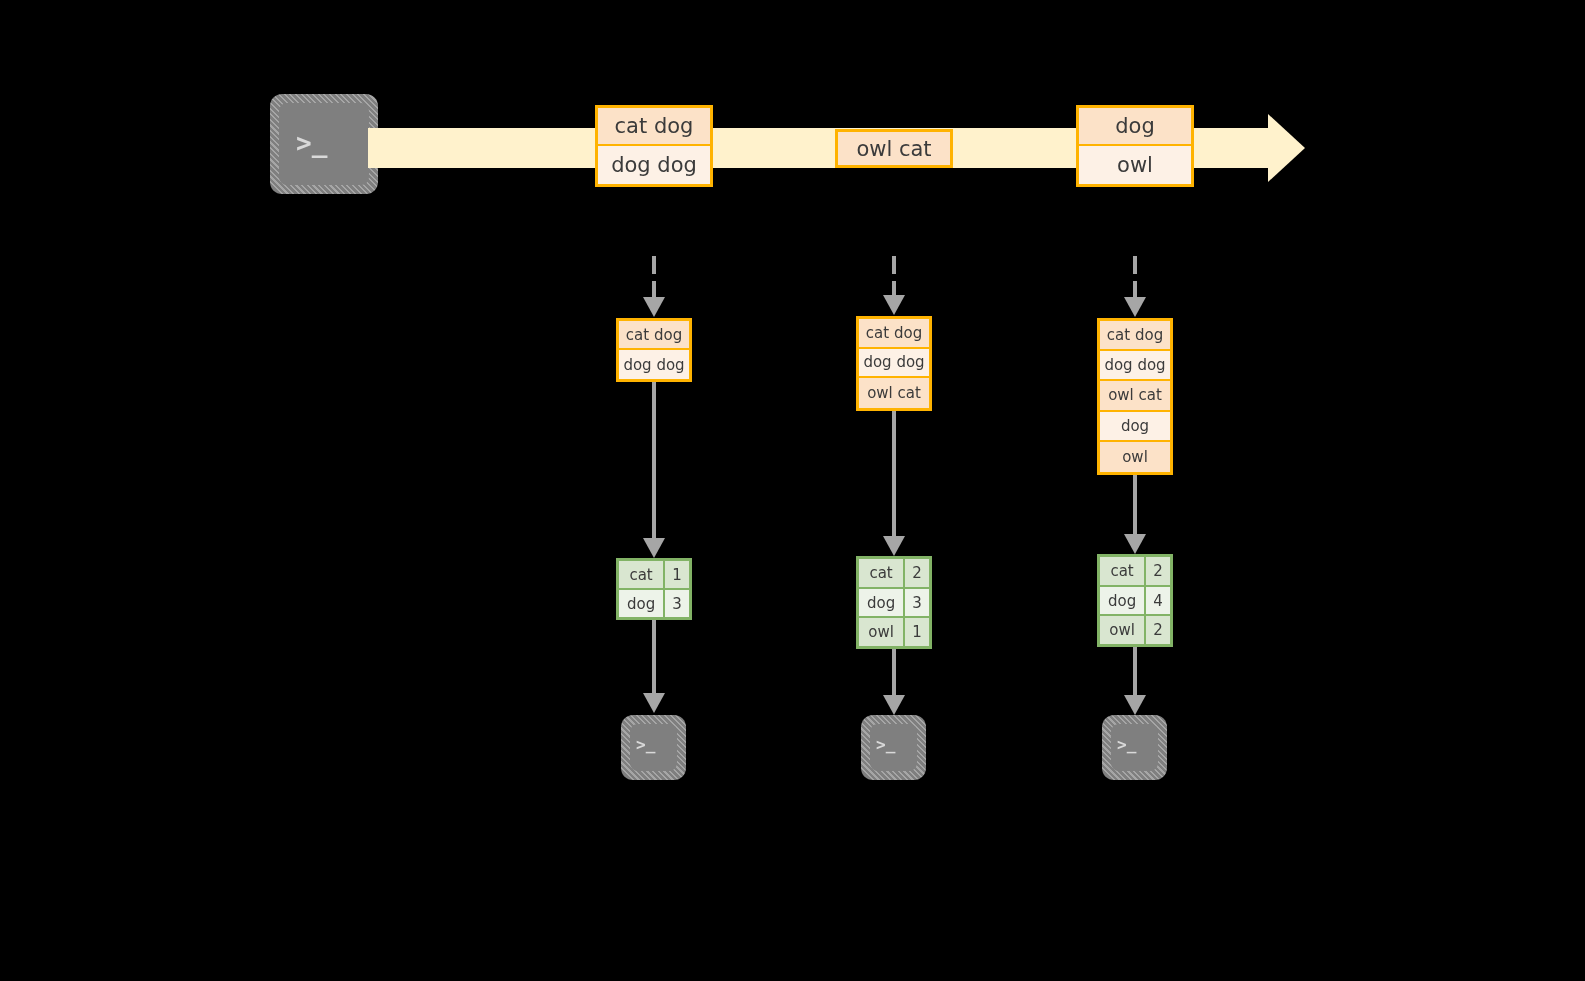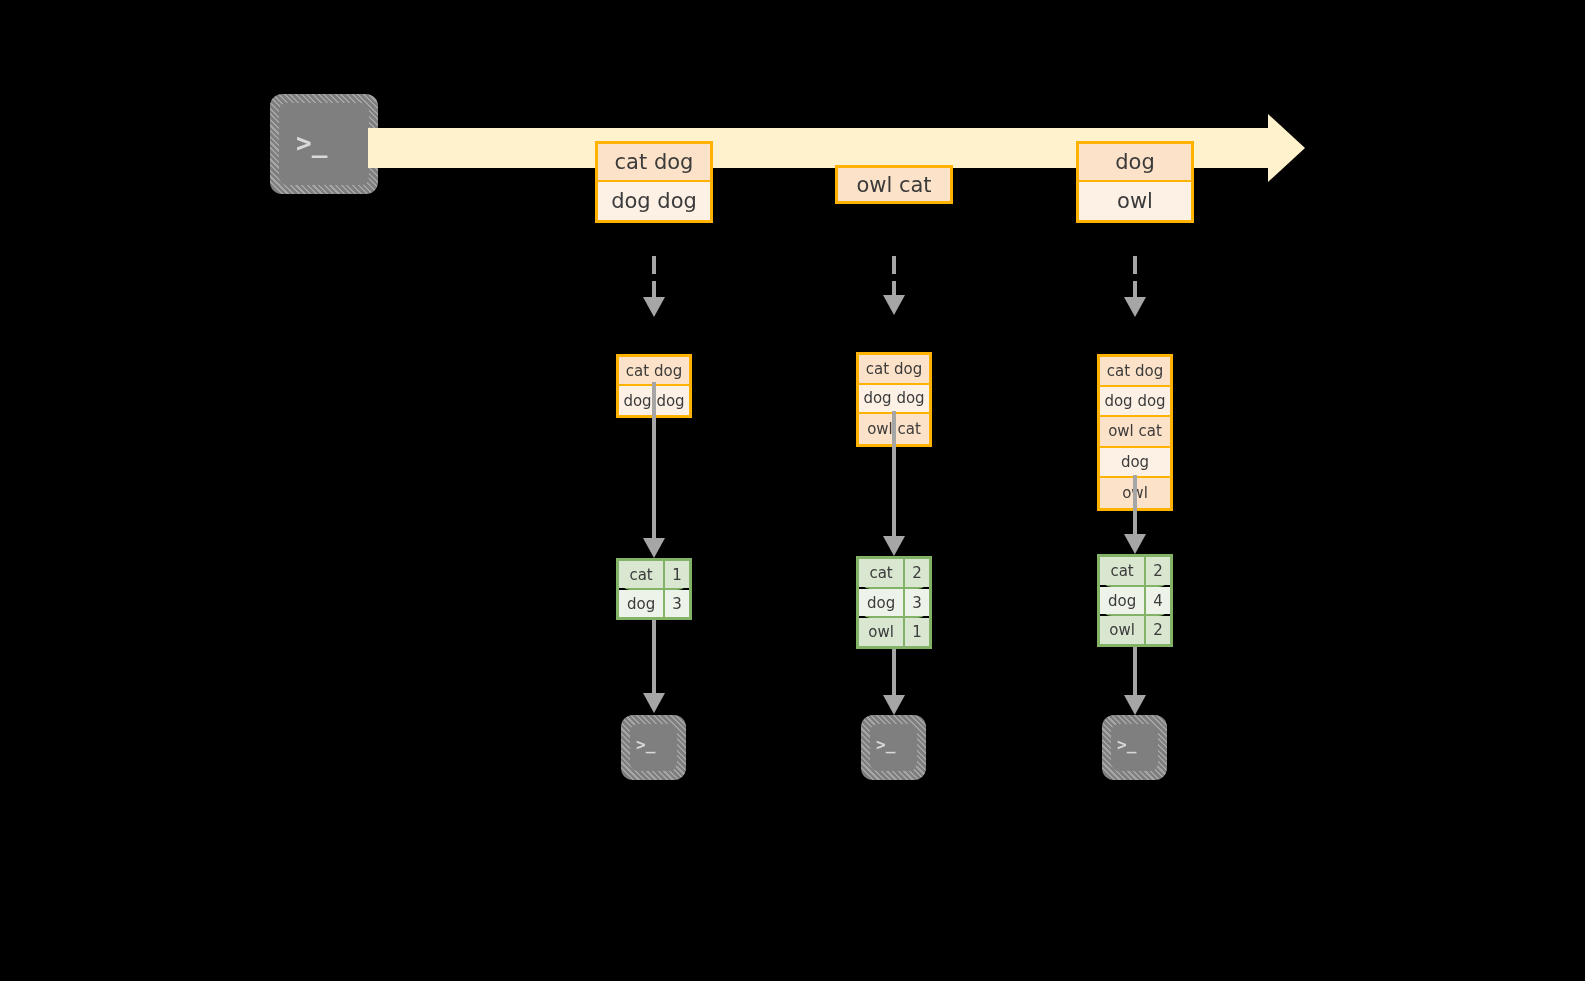--- a/index.html
+++ b/index.html
@@ -62,21 +62,20 @@
     border-left: 37px solid #FFF2CC;
   }
 
   
   .rec {
     position: absolute;
     box-sizing: border-box;
     border: 3px solid #FFB300;
     display: flex;
     flex-direction: column;
-    margin-top: 36px;
   }
   .rec .cell {
     box-sizing: border-box;
     display: flex;
     align-items: center;
     justify-content: center;
     color: #3B3B3B;
     white-space: nowrap;
     border-bottom: 2px solid #FFB300;
   }
@@ -89,21 +88,20 @@
     position: absolute;
     box-sizing: border-box;
     border: 3px solid #82B366;
     display: flex;
     flex-direction: column;
   }
   .tbl .trow {
     display: flex;
     flex: 1 1 auto;
     border-bottom: 2px solid #82B366;
-    border-radius: 12px;
   }
   .tbl .trow:last-child { border-bottom: none; }
   .tbl .tword, .tbl .tcount {
     box-sizing: border-box;
     display: flex;
     align-items: center;
     justify-content: center;
     color: #3B3B3B;
     white-space: nowrap;
   }

